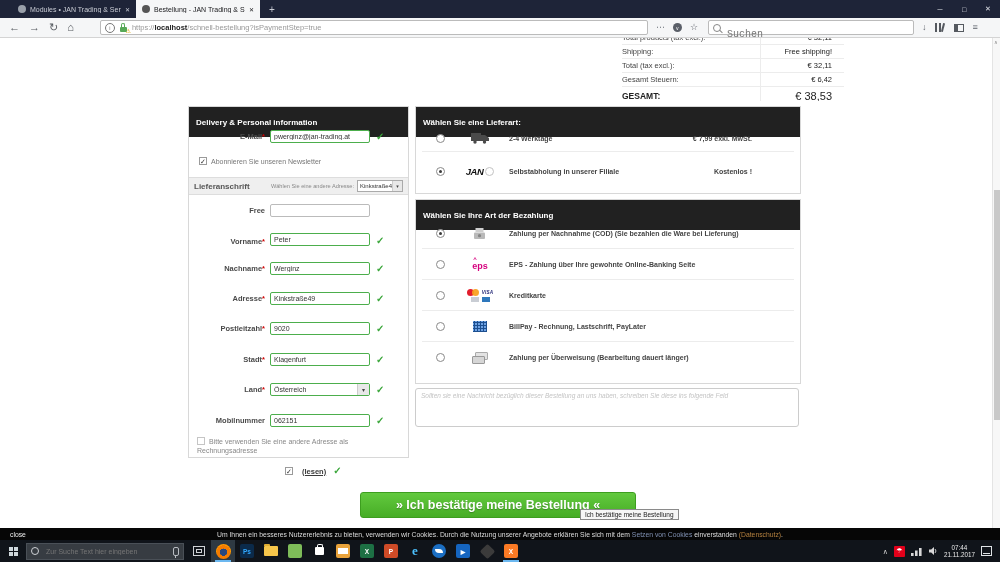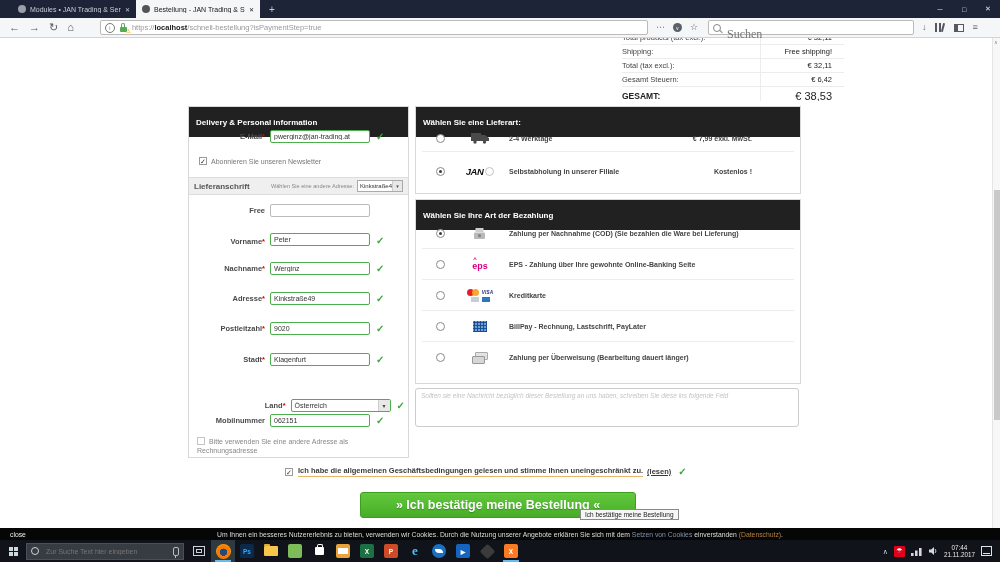--- a/index.html
+++ b/index.html
@@ -37,22 +37,22 @@
   .urltext{font-size:7.5px;color:#999;white-space:nowrap;overflow:hidden;}
   .urltext .host{color:#222;font-weight:bold;}
   .pgact{margin-left:8px;font-size:9px;color:#5a5f68;line-height:1;}
   .pocket{width:9px;height:9px;border-radius:50%;background:#5a5f68;color:#f5f6f7;font-size:5px;
     display:flex;align-items:center;justify-content:center;margin-left:8px;}
   .searchbar{margin-left:10px;width:206px;height:15px;background:#fff;border:1px solid #bbb;border-radius:2px;
     display:flex;align-items:center;padding:0 4px;box-sizing:border-box;}
   .lens{width:6px;height:6px;border:1px solid #888;border-radius:50%;position:relative;flex:none;}
   .lens::after{content:"";position:absolute;width:4px;height:1px;background:#888;transform:rotate(45deg);
     right:-3px;bottom:-1px;}
-  .searchbar input{border:none;outline:none;background:transparent;font-size:12px;color:#444;
-    margin-left:4px;width:160px;font-family:Liberation Serif, serif;margin-top:13px;}
+  .searchbar input{border:none;outline:none;background:transparent;font-size:10px;color:#444;
+    margin-left:4px;width:160px;font-family:Liberation Mono, monospace;margin-top:13px;}
   .libicon{width:10px;height:9px;display:flex;gap:1.5px;align-items:flex-end;margin-left:9px;}
   .libicon i{width:2px;background:#55595f;display:block;}
   .libicon i:nth-child(1){height:9px;}.libicon i:nth-child(2){height:9px;}
   .libicon i:nth-child(3){height:9px;transform:rotate(14deg);}
   .sbicon{width:10px;height:8px;border:1px solid #55595f;margin-left:9px;position:relative;box-sizing:border-box;}
   .sbicon::before{content:"";position:absolute;left:0;top:0;bottom:0;width:3px;background:#55595f;}
 
   
   .content{position:absolute;top:38px;left:0;width:1000px;height:490px;background:#fff;overflow:hidden;}
 
@@ -343,21 +343,21 @@
       <div class="frow" style="top:214px;">
         <label><span>Postleitzahl</span><em class="req">*</em></label>
         <input class="tinput" value="9020" style="">
         <span class="vcheck">✓</span>
       </div>
       <div class="frow" style="top:245px;">
         <label><span>Stadt</span><em class="req">*</em></label>
         <input class="tinput" value="Klagenfurt" style="">
         <span class="vcheck">✓</span>
       </div>
-      <div class="frow" style="top:291px;justify-content:flex-end;">
+      <div class="frow" style="top:275px;">
         <label><span>Land</span><em class="req">*</em></label>
         <span class="selectbox">
           <span class="stext">Österreich</span>
           <span class="arrow">▾</span>
         </span>
         <span class="vcheck">✓</span>
       </div>
       <div class="frow" style="top:306px;">
         <label><span>Mobilnummer</span></label>
         <input class="tinput" value="062151" style="">
@@ -450,21 +450,20 @@
           <span class="olabel">Selbstabholung in unserer Filiale</span>
           <span class="oprice">Kostenlos !</span>
         </div>
       </div>
     </div>
 
     <div class="msgbox">Sollten sie eine Nachricht bezüglich dieser Bestellung an uns haben, schreiben Sie diese ins folgende Feld</div>
 
     <div class="terms">
       <span class="cb">✓</span>
-      <span class="ttext">Ich habe die allgemeinen Geschäftsbedingungen gelesen und stimme Ihnen uneingeschränkt zu.</span>
       <span class="tlink">(lesen)</span>
       <span class="vcheck">✓</span>
     </div>
 
     <div class="confirm">»  Ich bestätige meine Bestellung  «</div>
     <div class="tooltip">Ich bestätige meine Bestellung</div>
 
     <div class="sb">
       <span class="arr">∧</span>
       <span class="thumb"></span>

